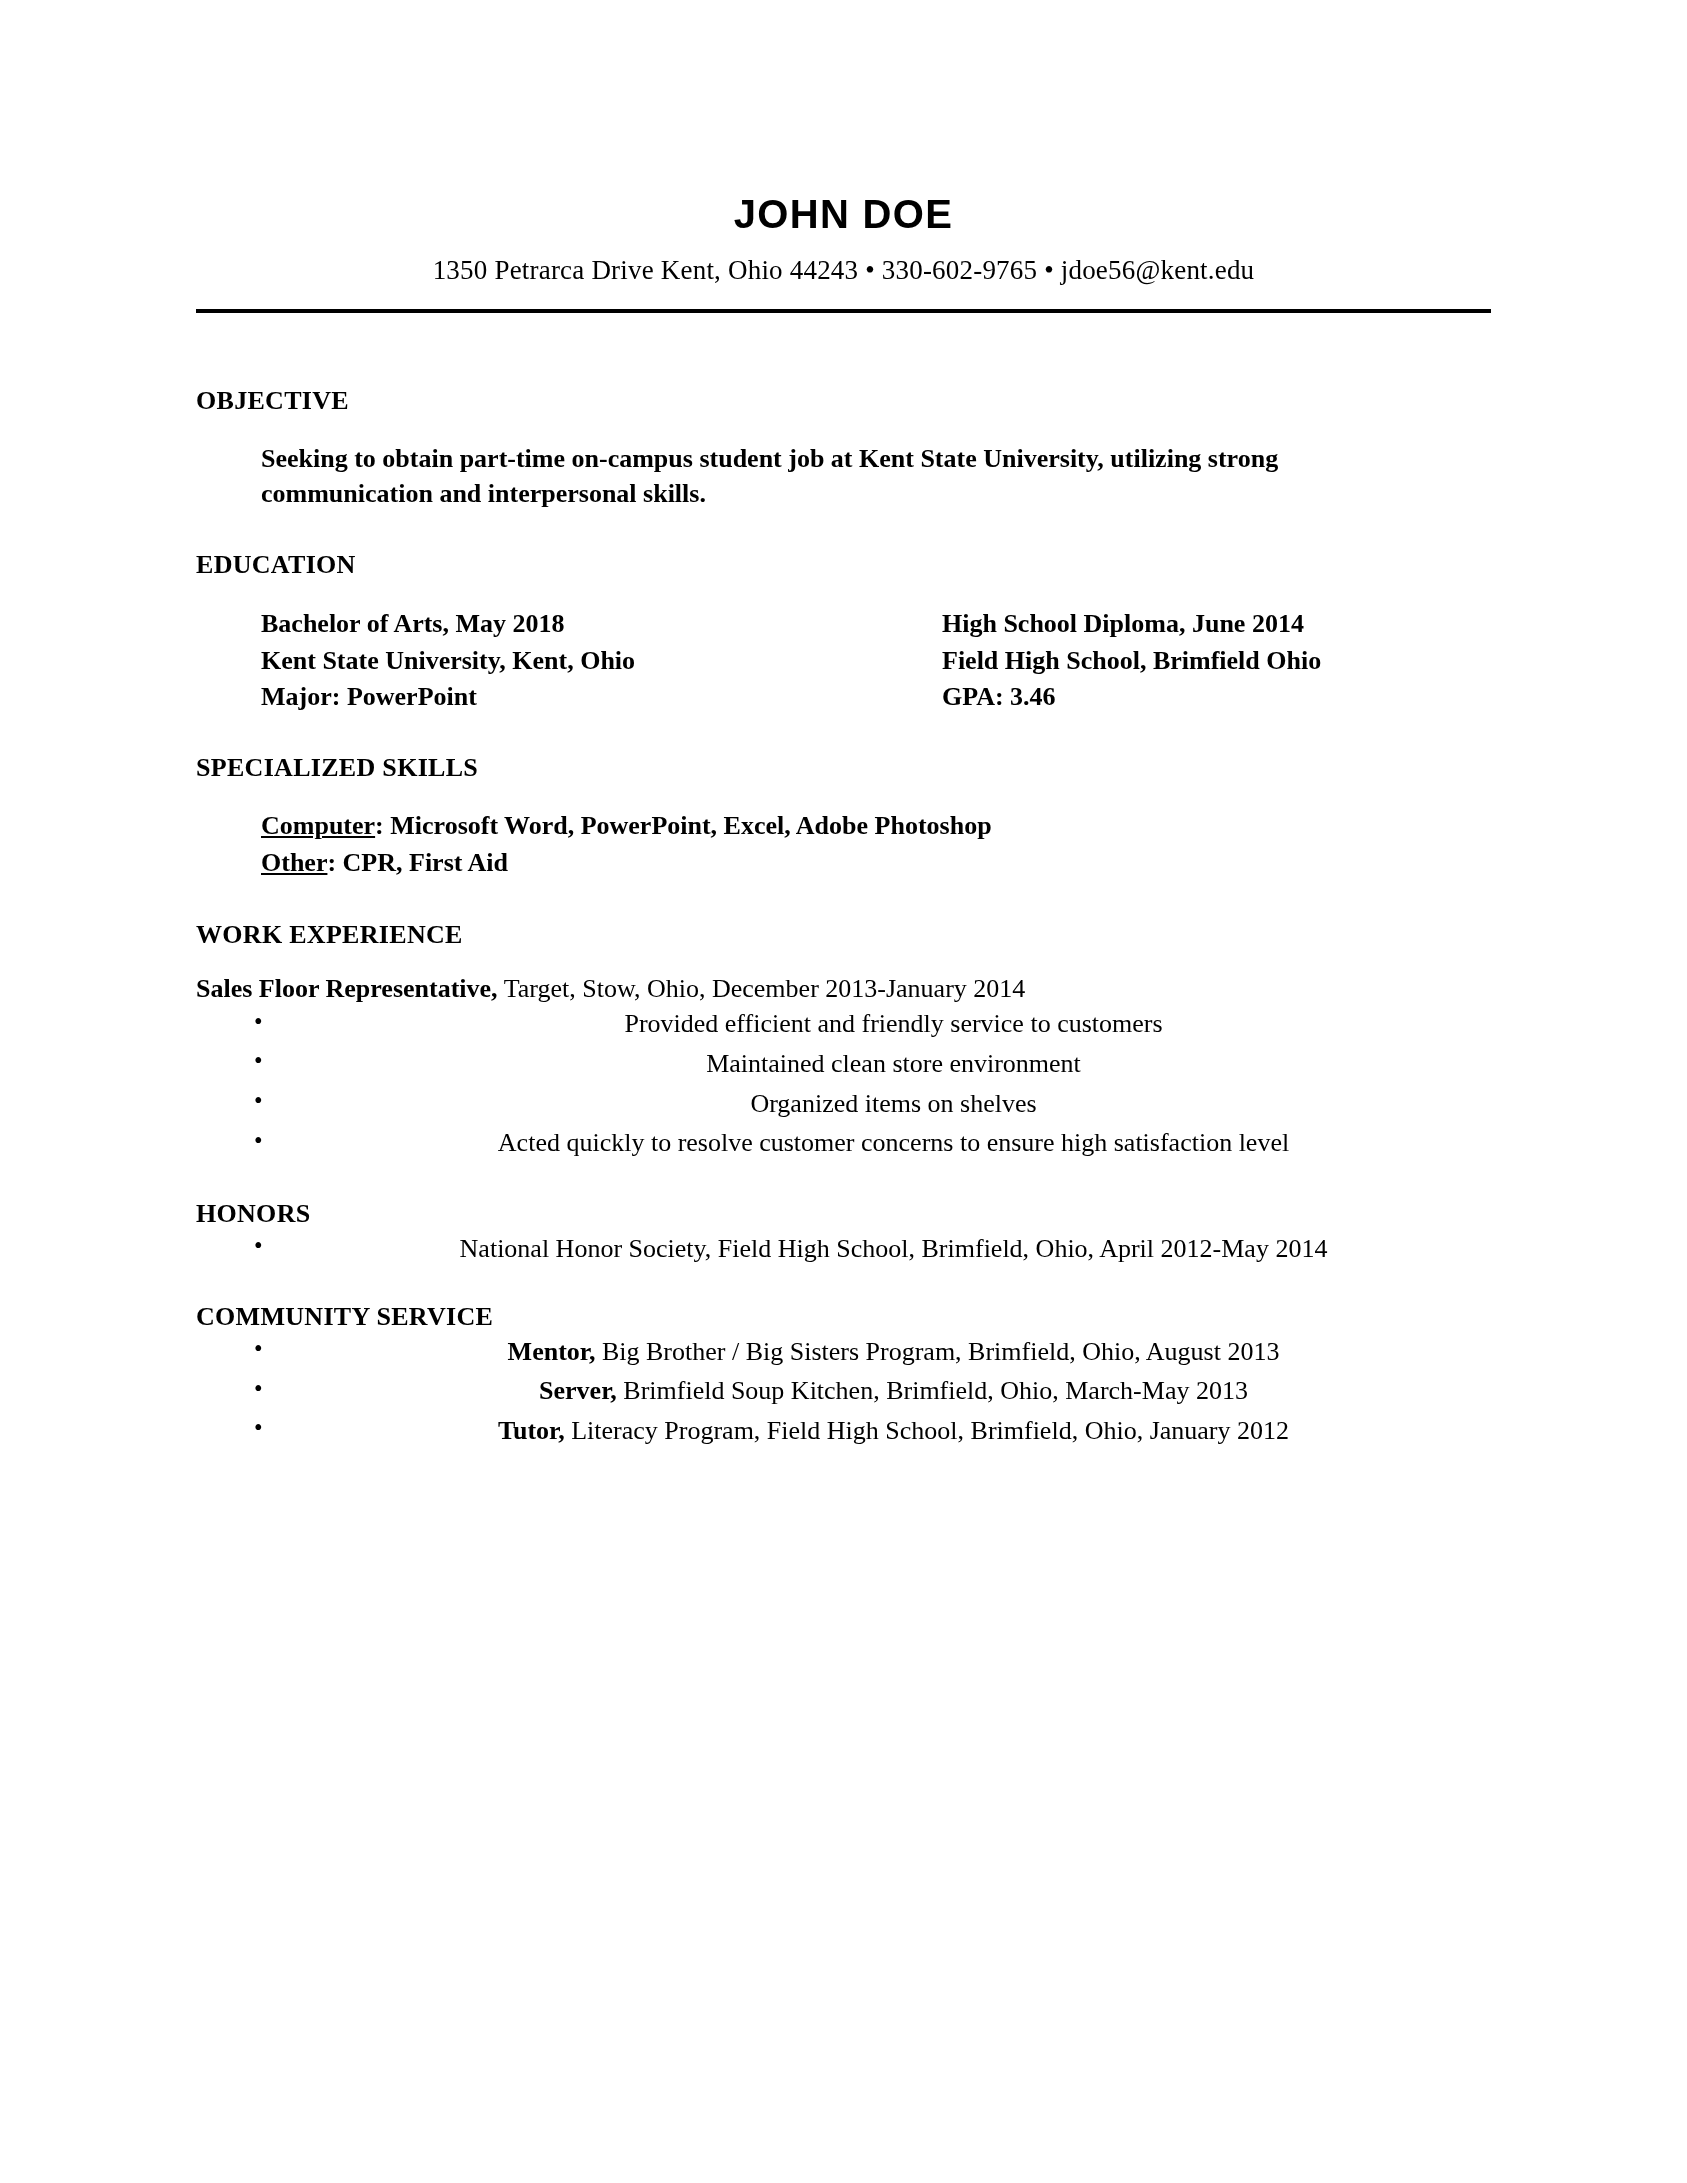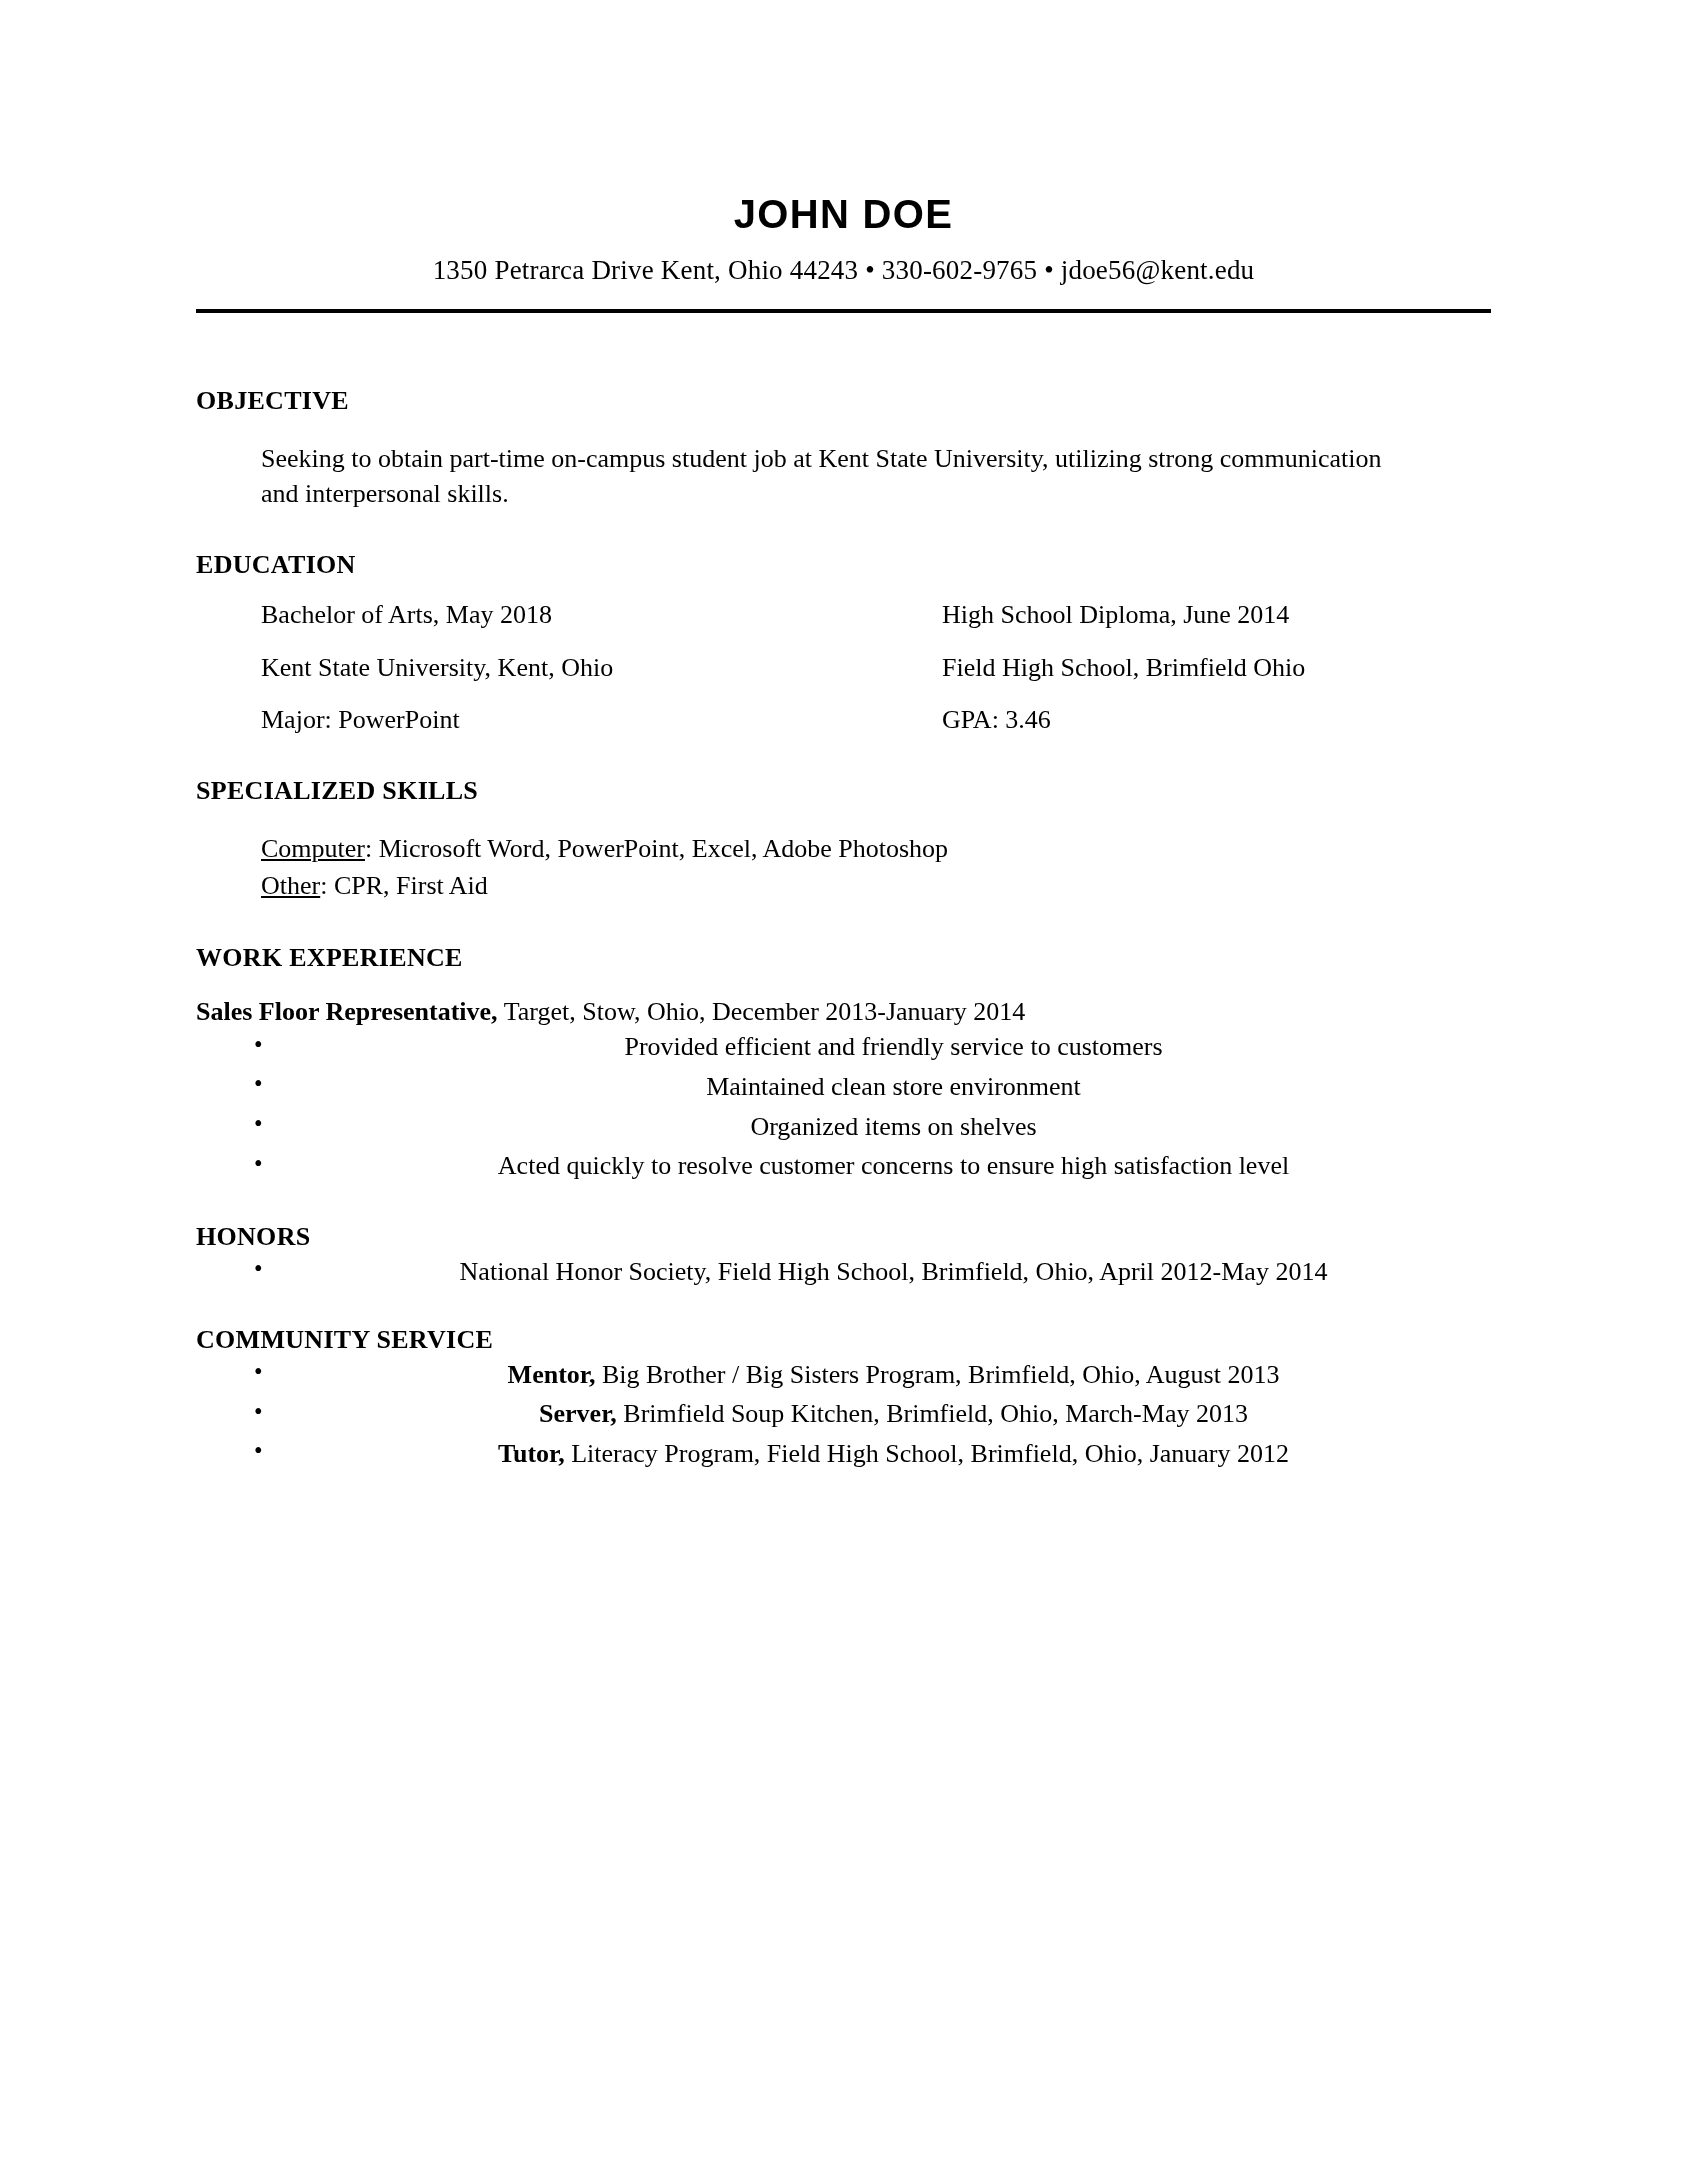--- a/index.html
+++ b/index.html
@@ -52,34 +52,35 @@
     font-size: 26px;
     letter-spacing: 0.3px;
     margin-top: 0;
   }
   .block {
     font-size: 26px;
     line-height: 1.34;
   }
   .indent {
     padding-left: 65px;
+    font-weight: bold;
   }
 
   .sec-objective { margin-top: 73px; }
   .objective-text {
     margin-top: 26px;
     max-width: 1153px;
   }
 
   .sec-education { margin-top: 38px; }
   .edu-grid {
-    margin-top: 17px;
+    margin-top: 26px;
     display: grid;
     grid-template-columns: 681px auto;
-    row-gap: 16px;
+    row-gap: 0px;
   }
   .edu-grid div { line-height: 1.42; }
 
   .sec-skills { margin-top: 37px; }
   .skills-body { margin-top: 24.5px; }
   .skills-body div { line-height: 1.42; }
   .u { text-decoration: underline; }
 
   .sec-work { margin-top: 38px; }
   .job-line {

